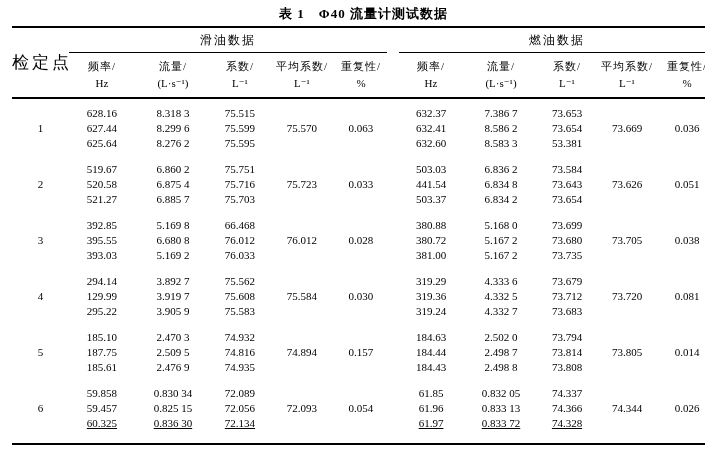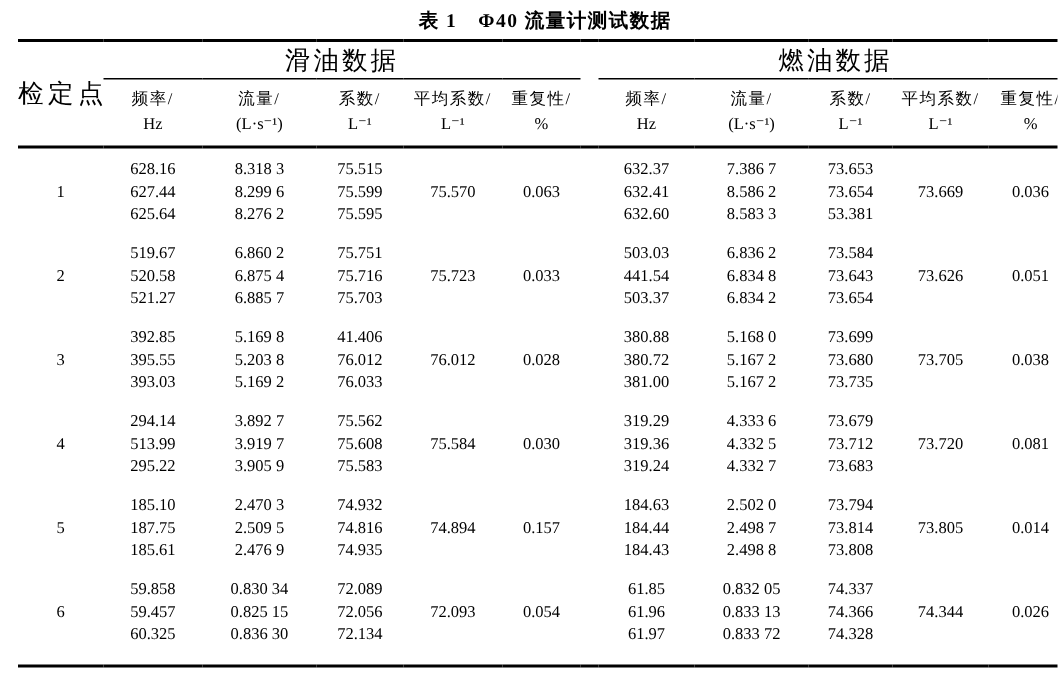--- a/index.html
+++ b/index.html
@@ -44,41 +44,41 @@
     overflow: hidden;
     white-space: nowrap;
   }
   
   .corner {
     font-size: 17px;
     letter-spacing: 3px;
     border-bottom: 2px solid #000;
   }
   .group-head {
-    font-size: 17px;
+    font-size: 12px;
     letter-spacing: 2px;
     height: 24px;
     border-bottom: 1px solid #000;
   }
   .gap-head { border-bottom: none; }
   #sub-header-row th {
     border-bottom: 2px solid #000;
     height: 44px;
     vertical-align: middle;
   }
   #sub-header-row th div { line-height: 17px; }
   #sub-header-row th .l1 { letter-spacing: 1px; }
   
   tbody td {
     height: 15px;
     line-height: 15px;
   }
   tbody tr.group-start td { padding-top: 11px; }
   tbody tr.group-start.first td { padding-top: 7px; }
-  tbody tr:last-child td { padding-bottom: 12px; }
+  tbody tr:last-child td { padding-bottom: 12px; text-decoration: underline; }
 </style>
 </head>
 <body>
 
 <div class="page">
   <div class="title">
     <span class="tnum">表 1</span><span>Φ40 流量计测试数据</span>
   </div>
 
   <table>
@@ -229,34 +229,34 @@
           <td>503.37</td>
           <td>6.834 2</td>
           <td>73.654</td>
           <td></td>
           <td></td>
         </tr>
         <tr class="group-start">
           <td></td>
           <td>392.85</td>
           <td>5.169 8</td>
-          <td>41.406</td>
+          <td>66.468</td>
           <td></td>
           <td></td>
           <td></td>
           <td>380.88</td>
           <td>5.168 0</td>
           <td>73.699</td>
           <td></td>
           <td></td>
         </tr>
         <tr>
           <td>3</td>
           <td>395.55</td>
-          <td>5.203 8</td>
+          <td>6.680 8</td>
           <td>76.012</td>
           <td>76.012</td>
           <td>0.028</td>
           <td></td>
           <td>380.72</td>
           <td>5.167 2</td>
           <td>73.680</td>
           <td>73.705</td>
           <td>0.038</td>
         </tr>
@@ -283,21 +283,21 @@
           <td></td>
           <td></td>
           <td>319.29</td>
           <td>4.333 6</td>
           <td>73.679</td>
           <td></td>
           <td></td>
         </tr>
         <tr>
           <td>4</td>
-          <td>513.99</td>
+          <td>129.99</td>
           <td>3.919 7</td>
           <td>75.608</td>
           <td>75.584</td>
           <td>0.030</td>
           <td></td>
           <td>319.36</td>
           <td>4.332 5</td>
           <td>73.712</td>
           <td>73.720</td>
           <td>0.081</td>

